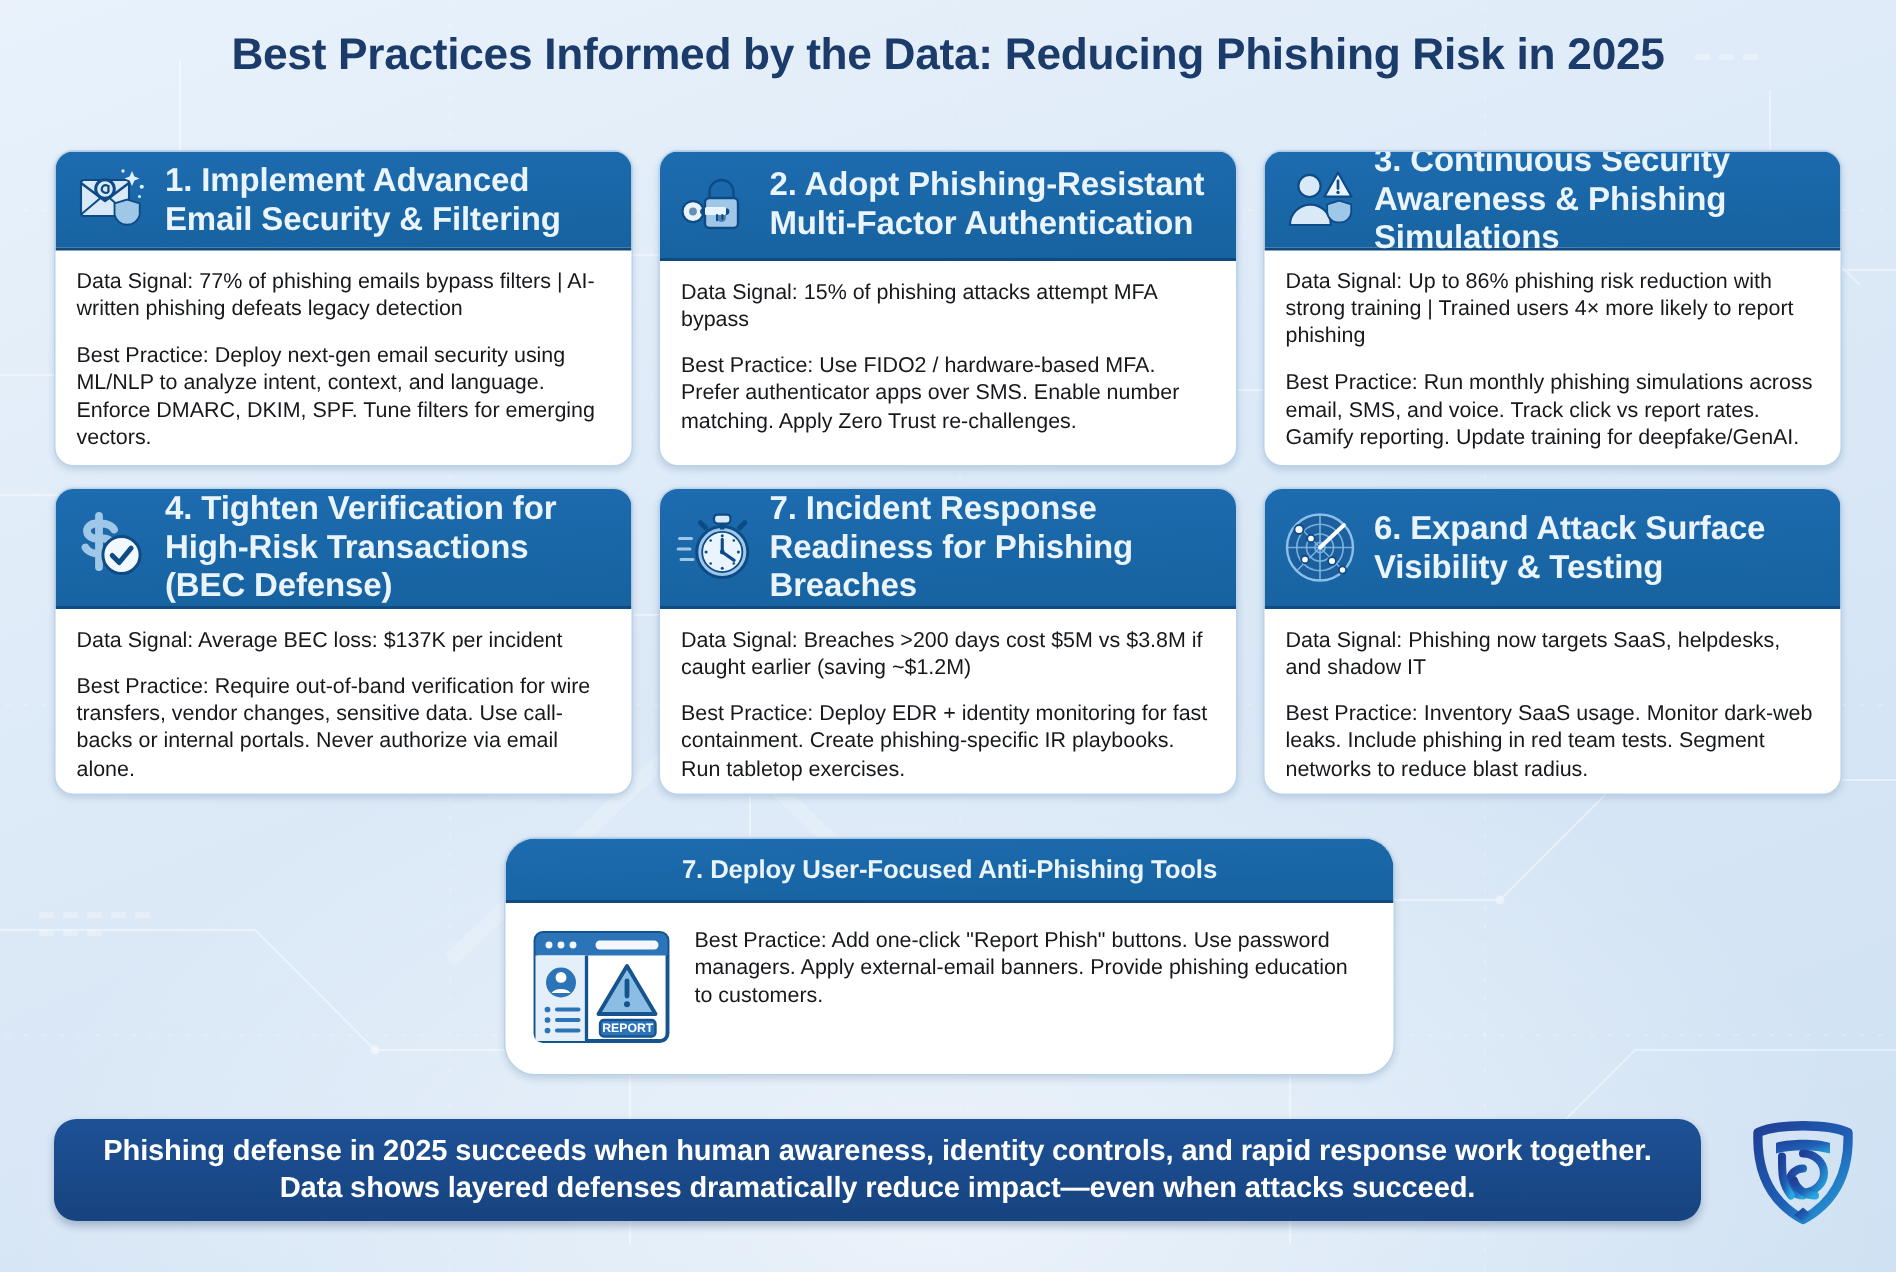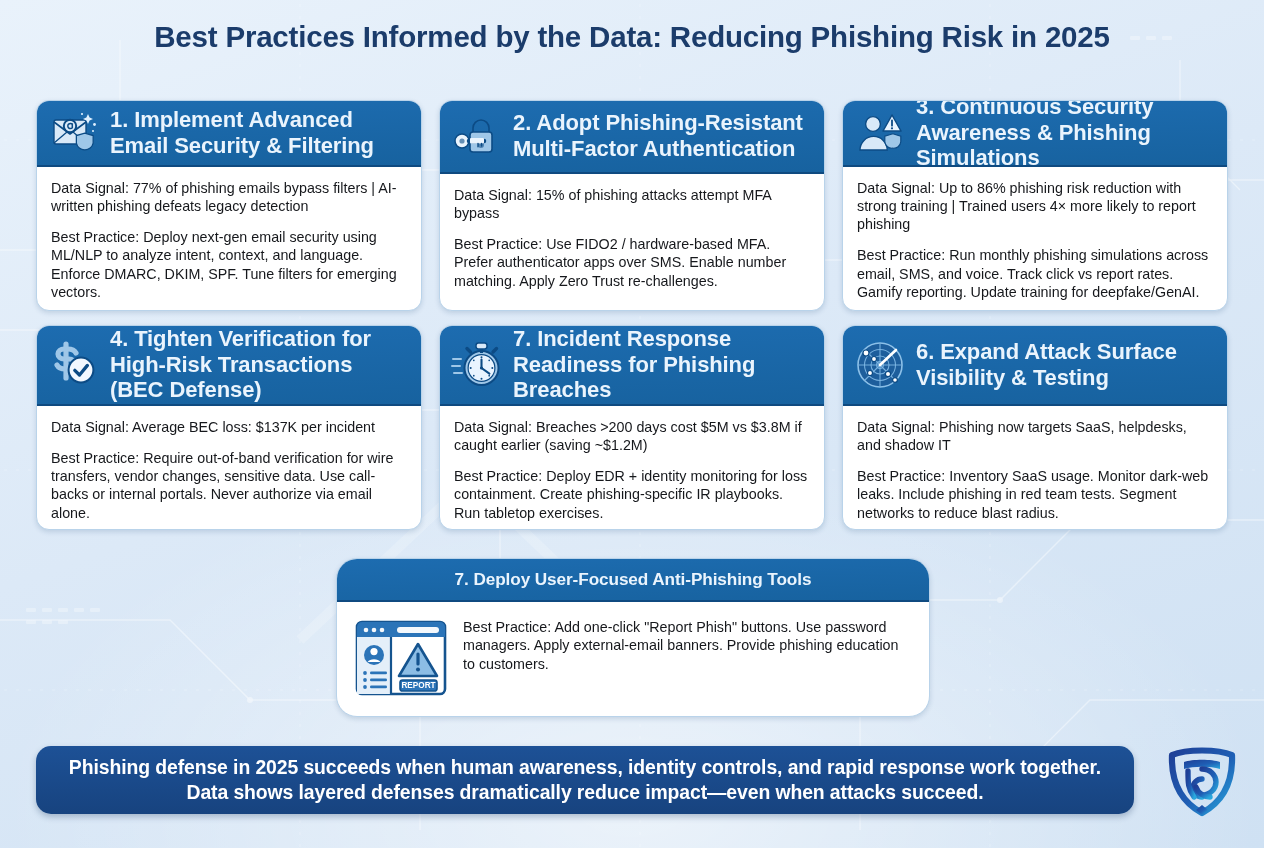--- a/index.html
+++ b/index.html
@@ -351,21 +351,21 @@
             </g>
             <path d="M30.5 29 L30.5 20.5 M30.5 29 L38.4 34.6" stroke="#0c4b85" stroke-width="2.1" stroke-linecap="round"></path>
             <circle cx="30.5" cy="29" r="1.6" fill="#0c4b85"></circle>
             <rect x="29" y="10" width="3" height="4" fill="#0c4b85"></rect>
           </svg>
         </span>
         <div class="card-title">7. Incident Response Readiness for Phishing Breaches</div>
       </div>
       <div class="card-body">
         <p class="sig"><span class="lbl">Data Signal:</span> <span>Breaches &gt;200 days cost $5M vs $3.8M if caught earlier (saving ~$1.2M)</span></p>
-        <p class="bp"><span class="lbl">Best Practice:</span> <span>Deploy EDR + identity monitoring for loss containment. Create phishing-specific IR playbooks. Run tabletop exercises.</span></p>
+        <p class="bp"><span class="lbl">Best Practice:</span> <span>Deploy EDR + identity monitoring for fast containment. Create phishing-specific IR playbooks. Run tabletop exercises.</span></p>
       </div>
     </div>
 
     <div class="card r2">
       <div class="card-head">
         <span class="card-icon">
           <svg viewBox="0 0 52 52">
             <circle cx="26" cy="26" r="22" fill="#1d5e9c" stroke="#8cc0e8" stroke-width="1.6"></circle>
             <g fill="none" stroke="#7fb8e4" stroke-width="1.1" stroke-opacity="0.9">
               <circle cx="26" cy="26" r="15.5"></circle>

